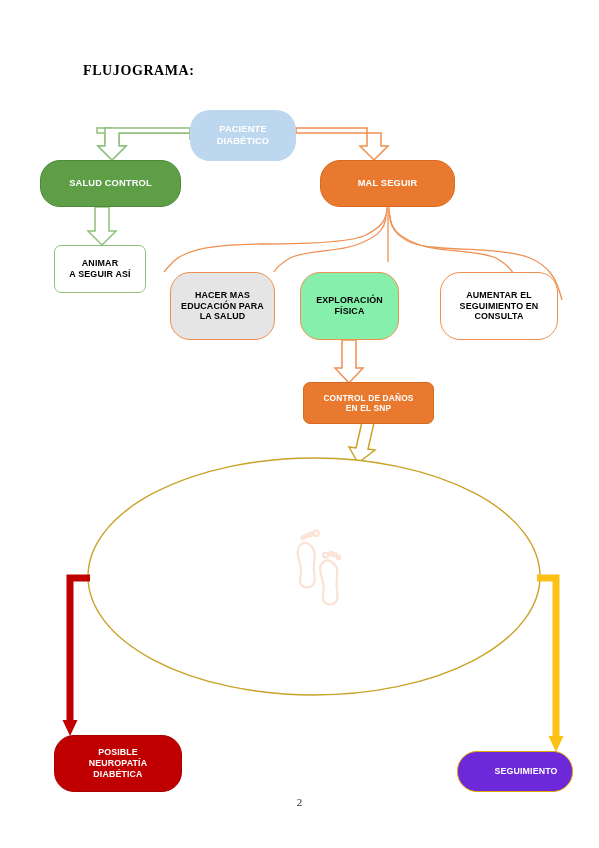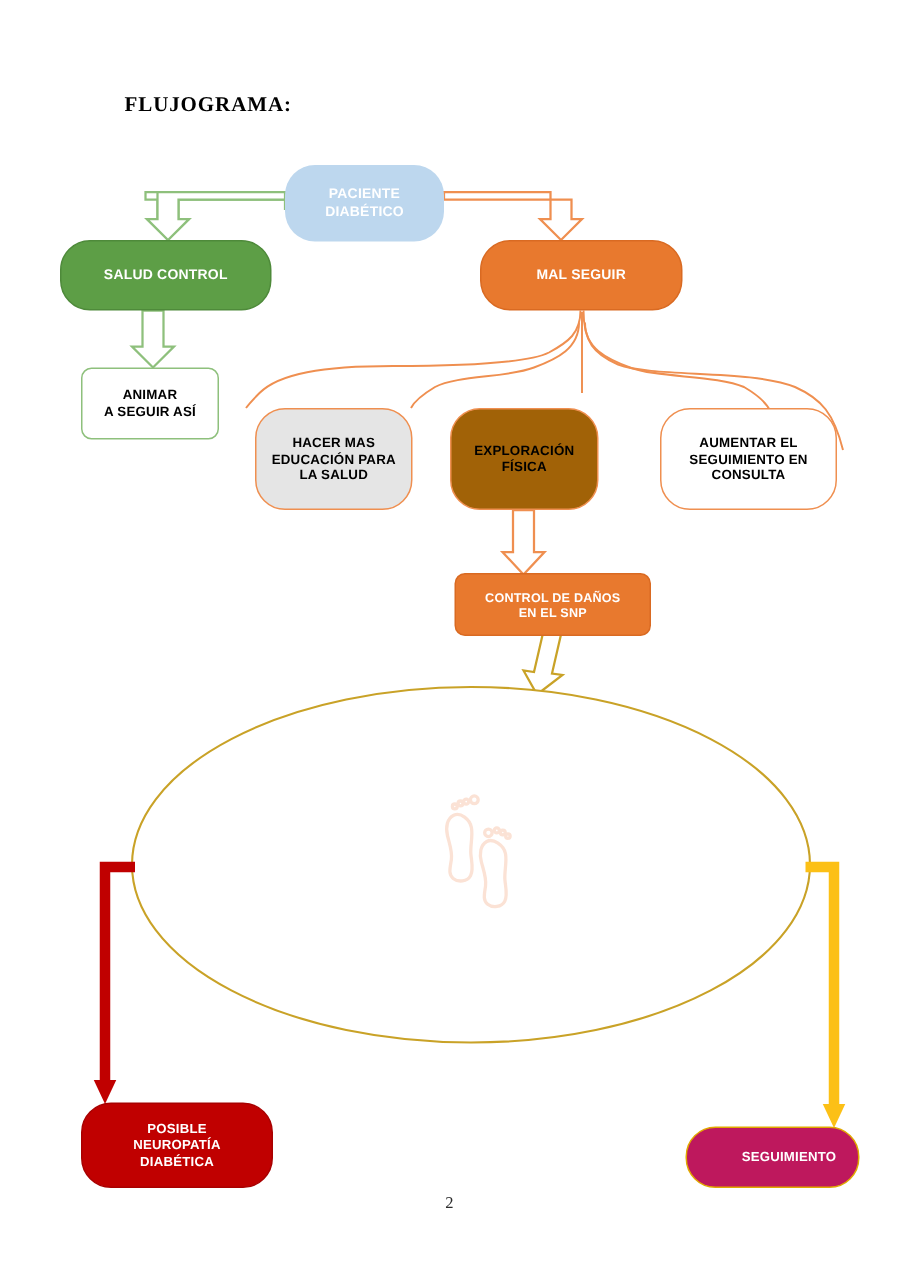--- a/index.html
+++ b/index.html
@@ -23,25 +23,25 @@
     display:flex;align-items:center;justify-content:center;text-align:center;
     border-radius:20px;line-height:1.22;
     font-weight:bold;letter-spacing:.15px;
   }
   .node span{display:block;padding:0 5px;}
   .n-patient{left:190px;top:110px;width:106px;height:51px;background:#bdd7ee;color:#ffffff;font-size:9.3px;}
   .n-buen{left:40px;top:160px;width:141px;height:47px;background:#5d9e46;color:#ffffff;font-size:9.3px;border:1px solid #4e8a3a;}
   .n-animar{left:54px;top:245px;width:92px;height:48px;background:#ffffff;color:#000000;font-size:8.9px;border:1.2px solid #8ec07c;border-radius:7px;}
   .n-mal{left:320px;top:160px;width:135px;height:47px;background:#e8792e;color:#ffffff;font-size:9.3px;border:1px solid #d96a22;}
   .n-hacer{left:170px;top:272px;width:105px;height:68px;background:#e5e5e5;color:#000000;font-size:8.9px;border:1.2px solid #ef8f50;}
-  .n-explor{left:300px;top:272px;width:99px;height:68px;background:#a16207;color:#000000;font-size:8.9px;border:1.2px solid #ef8f50;}
+  .n-explor{left:300px;top:272px;width:99px;height:68px;background:#86efac;color:#000000;font-size:8.9px;border:1.2px solid #ef8f50;}
   .n-aument{left:440px;top:272px;width:118px;height:68px;background:#ffffff;color:#000000;font-size:8.9px;border:1.2px solid #ef8f50;}
   .n-danos{left:303px;top:382px;width:131px;height:42px;background:#e8792e;color:#ffffff;font-size:8.4px;border:1px solid #d96a22;border-radius:7px;}
   .n-neuro{left:54px;top:735px;width:128px;height:57px;background:#c00000;color:#ffffff;font-size:8.8px;border:1px solid #a80000;}
-  .n-segui{left:457px;top:751px;width:116px;height:41px;background:#be185d;color:#ffffff;font-size:8.8px;border:1px solid #e0a800;padding-left:22px;}
+  .n-segui{left:457px;top:751px;width:116px;height:41px;background:#6d28d9;color:#ffffff;font-size:8.8px;border:1px solid #e0a800;padding-left:22px;}
 </style>
 </head>
 <body>
 
 <svg id="canvas" viewBox="0 0 599 848">
   <defs>
     <style>
       .blk-g{fill:#ffffff;stroke:#8ec07c;stroke-width:1.5;}
       .blk-o{fill:#ffffff;stroke:#ef8f50;stroke-width:1.5;}
       .blk-y{fill:#ffffff;stroke:#c9a227;stroke-width:1.5;}

